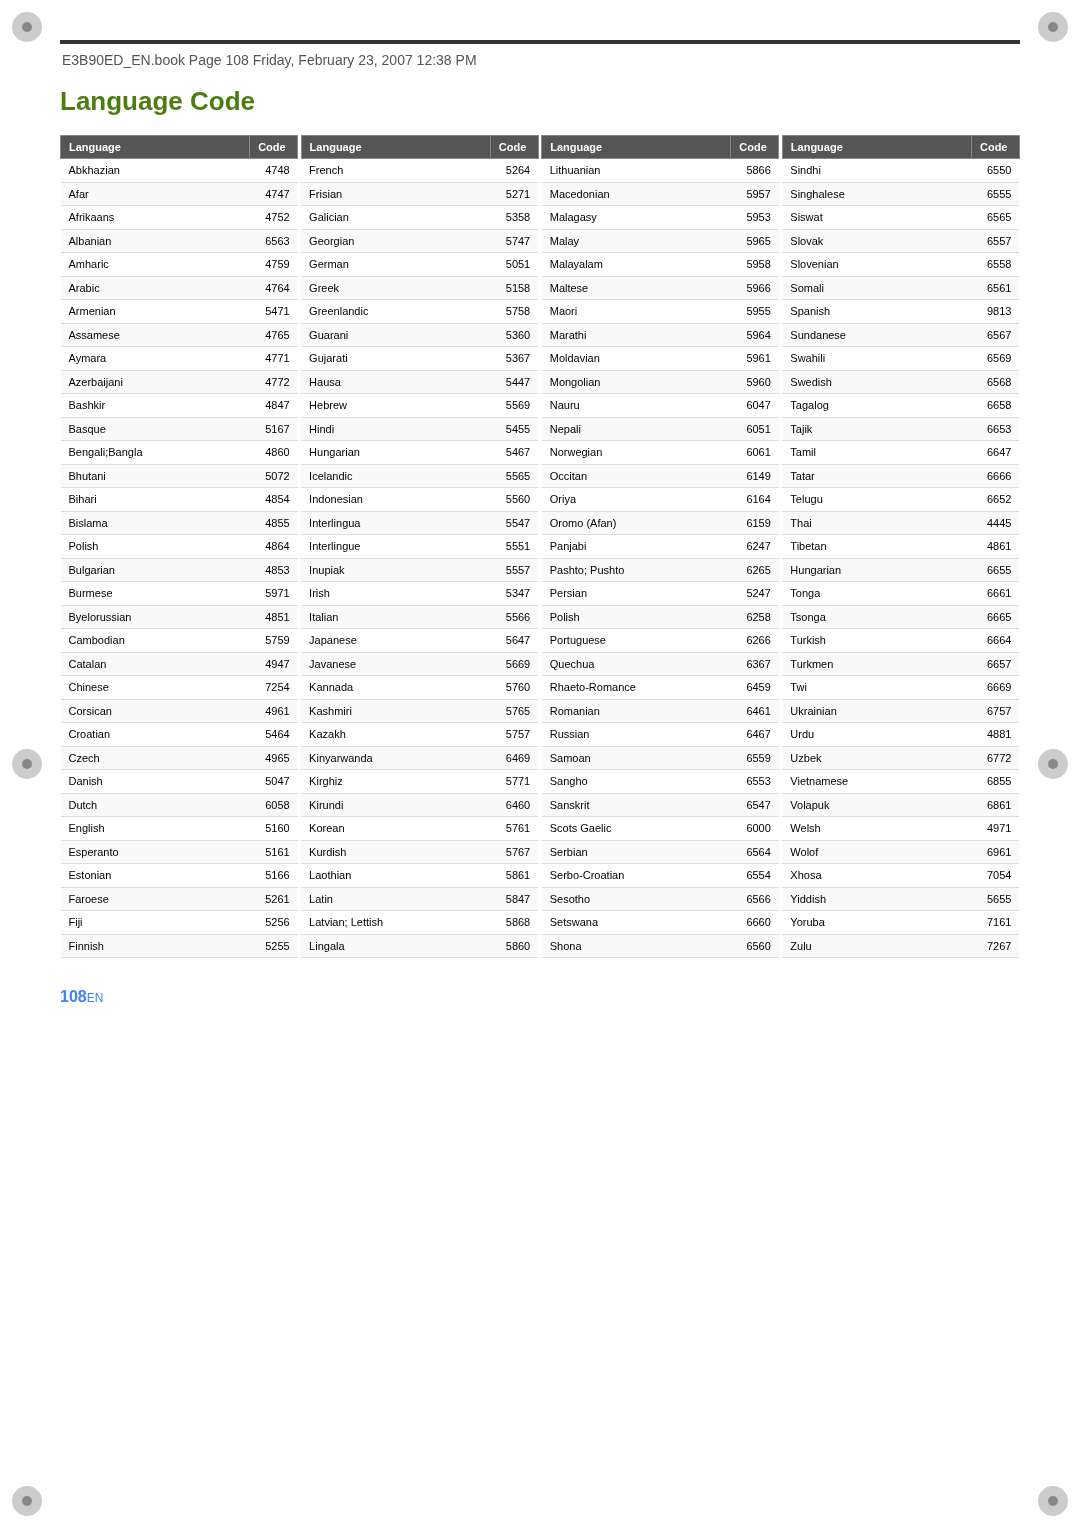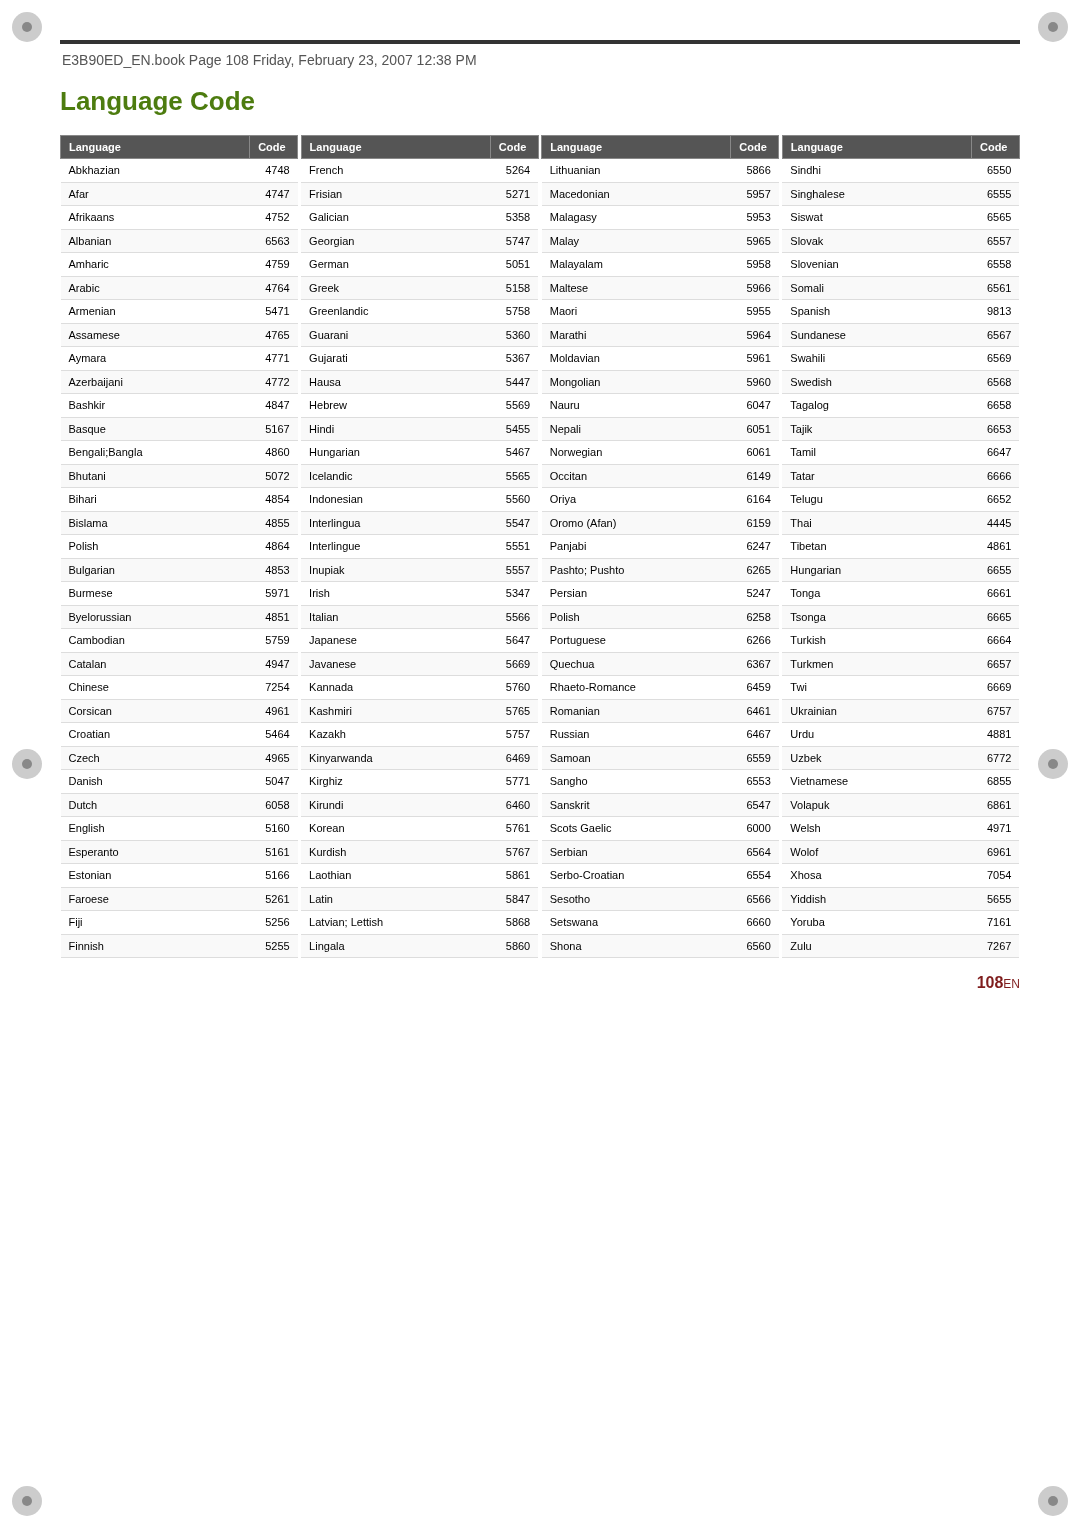--- a/index.html
+++ b/index.html
@@ -74,25 +74,24 @@
     tr:nth-child(odd) td {
       background: #fff;
     }
     tr:nth-child(even) td {
       background: #f9f9f9;
     }
     .col-spacer {
       width: 10px;
     }
     .page-footer {
-      margin-top: 16px;
+      margin-top: 30px;
       font-size: 16px;
       font-weight: bold;
-      color: #7f1d1d;
-      text-align: right;
+      color: #3b82f6;
     }
     .footer-en {
       font-size: 12px;
       font-weight: normal;
     }
     
     .corner {
       position: absolute;
       width: 30px;
       height: 30px;

